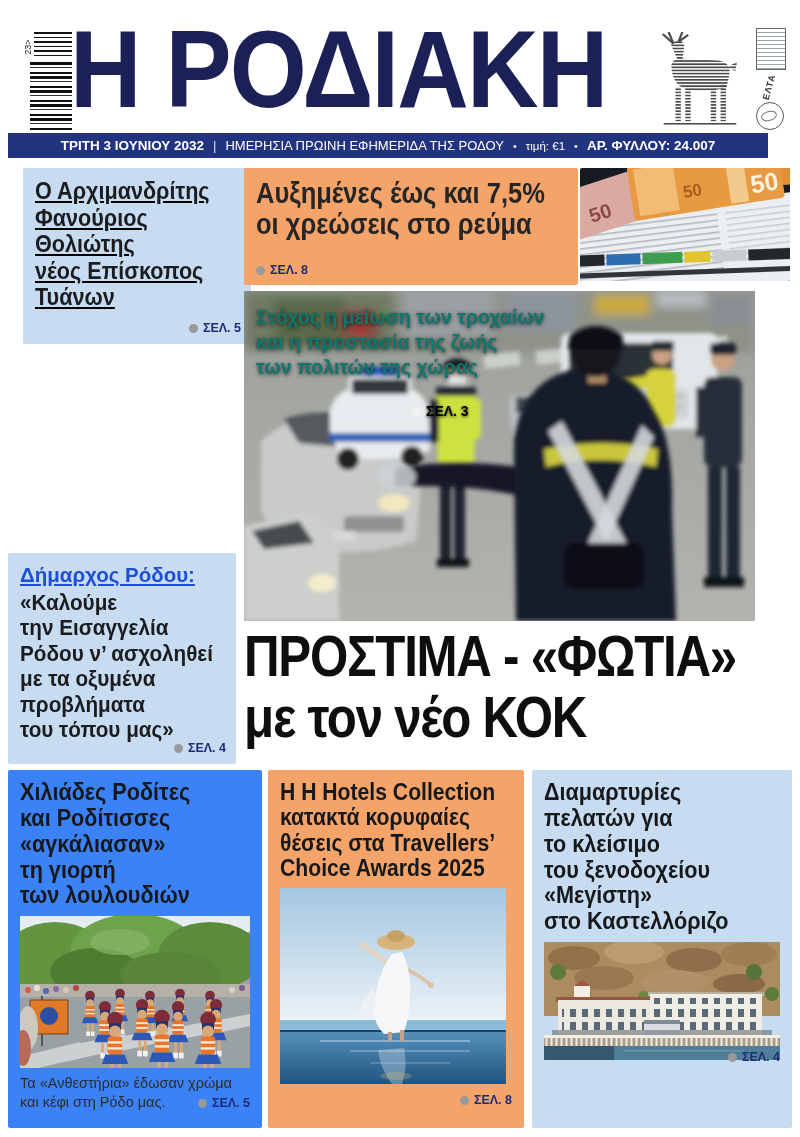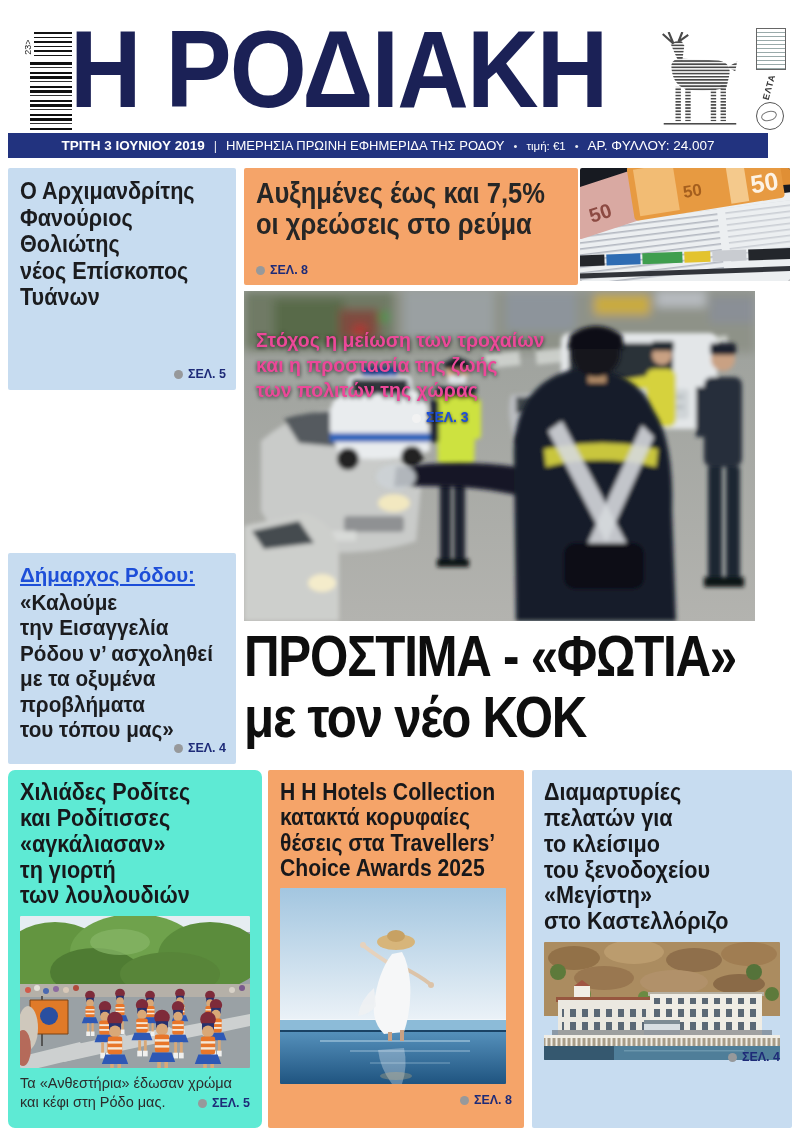--- a/index.html
+++ b/index.html
@@ -32,50 +32,50 @@
         border:1px solid #777;border-radius:50%;transform:rotate(-15deg);}
 
   
   .datebar{left:8px;top:133px;width:760px;height:25px;background:#22337f;color:#fff;
         display:flex;align-items:center;justify-content:center;gap:9px;}
   .d-date{font-weight:bold;font-size:13.5px;}
   .d-sep{opacity:.85;font-size:13px;}
   .d-sub{font-size:13px;}
   .d-dot{font-size:11px;opacity:.9;}
   .d-price{font-size:11.5px;}
-  .d-issue{font-weight:normal;font-size:13.5px;}
+  .d-issue{font-weight:bold;font-size:13.5px;}
 
   
   .bluebox{background:#c7dcf0;border-radius:2px;}
   .orangebox{background:#f5a469;border-radius:2px;}
-  .creambox{background:#5eead4;border-radius:7px;}
+  .creambox{background:#3b82f6;border-radius:2px;}
   .sbox{padding:10px 12px;box-sizing:border-box;}
   .h-story{font-weight:bold;font-size:23.5px;line-height:1.13;color:#1b1c1f;}
   .kicker{color:#1d4ed8;font-weight:bold;font-size:20.5px;text-decoration:underline;margin-bottom:3px;}
   .pref{font-weight:bold;color:#1e2b78;font-size:12.5px;white-space:nowrap;}
   .pdot{display:inline-block;width:9px;height:9px;border-radius:50%;background:#97999b;margin-right:5px;vertical-align:-1px;}
   .pref-abs{position:absolute;right:10px;bottom:8px;}
 
-  .box1{left:8px;top:168px;width:228px;height:222px;}
+  .box1{left:23px;top:168px;width:228px;height:176px;text-decoration:underline;}
   .box2{left:8px;top:351px;width:228px;height:196px;}
   .box3{left:8px;top:553px;width:228px;height:211px;}
   .box3 .h-story{font-size:22.5px;}
 
   
   .energy{left:244px;top:168px;width:334px;height:117px;}
   .h-energy{font-weight:bold;font-size:29px;line-height:1.07;color:#262626;}
   .energy-foot{position:absolute;left:12px;right:8px;bottom:7px;display:flex;justify-content:space-between;align-items:flex-end;}
   .energy-sub{font-size:13.2px;color:#333;}
   .moneyphoto{left:580px;top:168px;width:210px;height:113px;border-radius:2px;overflow:hidden;}
 
   
   .mainphoto{left:244px;top:291px;width:511px;height:330px;overflow:hidden;}
-  .photo-cap{position:absolute;left:12px;top:14px;color:#ec4899;font-weight:bold;font-size:19.5px;
-        line-height:1.28;text-shadow:0 1px 4px rgba(0,0,0,.75);margin-top:23px;}
-  .photo-ref{position:absolute;left:168px;top:118px;color:#1d4ed8;font-weight:bold;font-size:14px;
+  .photo-cap{position:absolute;left:12px;top:14px;color:#0f766e;font-weight:bold;font-size:19.5px;
+        line-height:1.28;text-shadow:0 1px 4px rgba(0,0,0,.75);}
+  .photo-ref{position:absolute;left:168px;top:112px;color:#000000;font-weight:bold;font-size:14px;
         text-shadow:0 1px 3px rgba(0,0,0,.7);}
   .photo-ref .pdot{background:#f2f2f2;}
   .mainhead{left:244px;top:626px;font-weight:bold;font-size:58px;line-height:1.05;color:#0e0e0e;
         letter-spacing:-1.5px;}
 
   
   .brow{top:770px;height:358px;}
   .b1{left:8px;width:254px;}
   .b2{left:268px;width:256px;}
   .b3{left:532px;width:260px;}
@@ -121,21 +121,21 @@
     </g>
   </svg>
 
   <div class="abs stampcol">
     <span class="stamp-box"></span>
     <span class="stamp-elta">ΕΛΤΑ</span>
     <span class="stamp-circle"></span>
   </div>
 
   <div class="abs datebar">
-    <span class="d-date">ΤΡΙΤΗ 3 ΙΟΥΝΙΟΥ 2019</span>
+    <span class="d-date">ΤΡΙΤΗ 3 ΙΟΥΝΙΟΥ 2032</span>
     <span class="d-sep">|</span>
     <span class="d-sub">ΗΜΕΡΗΣΙΑ ΠΡΩΙΝΗ ΕΦΗΜΕΡΙΔΑ ΤΗΣ ΡΟΔΟΥ</span>
     <span class="d-dot">•</span>
     <span class="d-price">τιμή: €1</span>
     <span class="d-dot">•</span>
     <span class="d-issue">ΑΡ. ΦΥΛΛΟΥ: 24.007</span>
   </div>
 
   <div class="abs bluebox sbox box1">
     <div class="h-story preline cond">Ο Αρχιμανδρίτης

